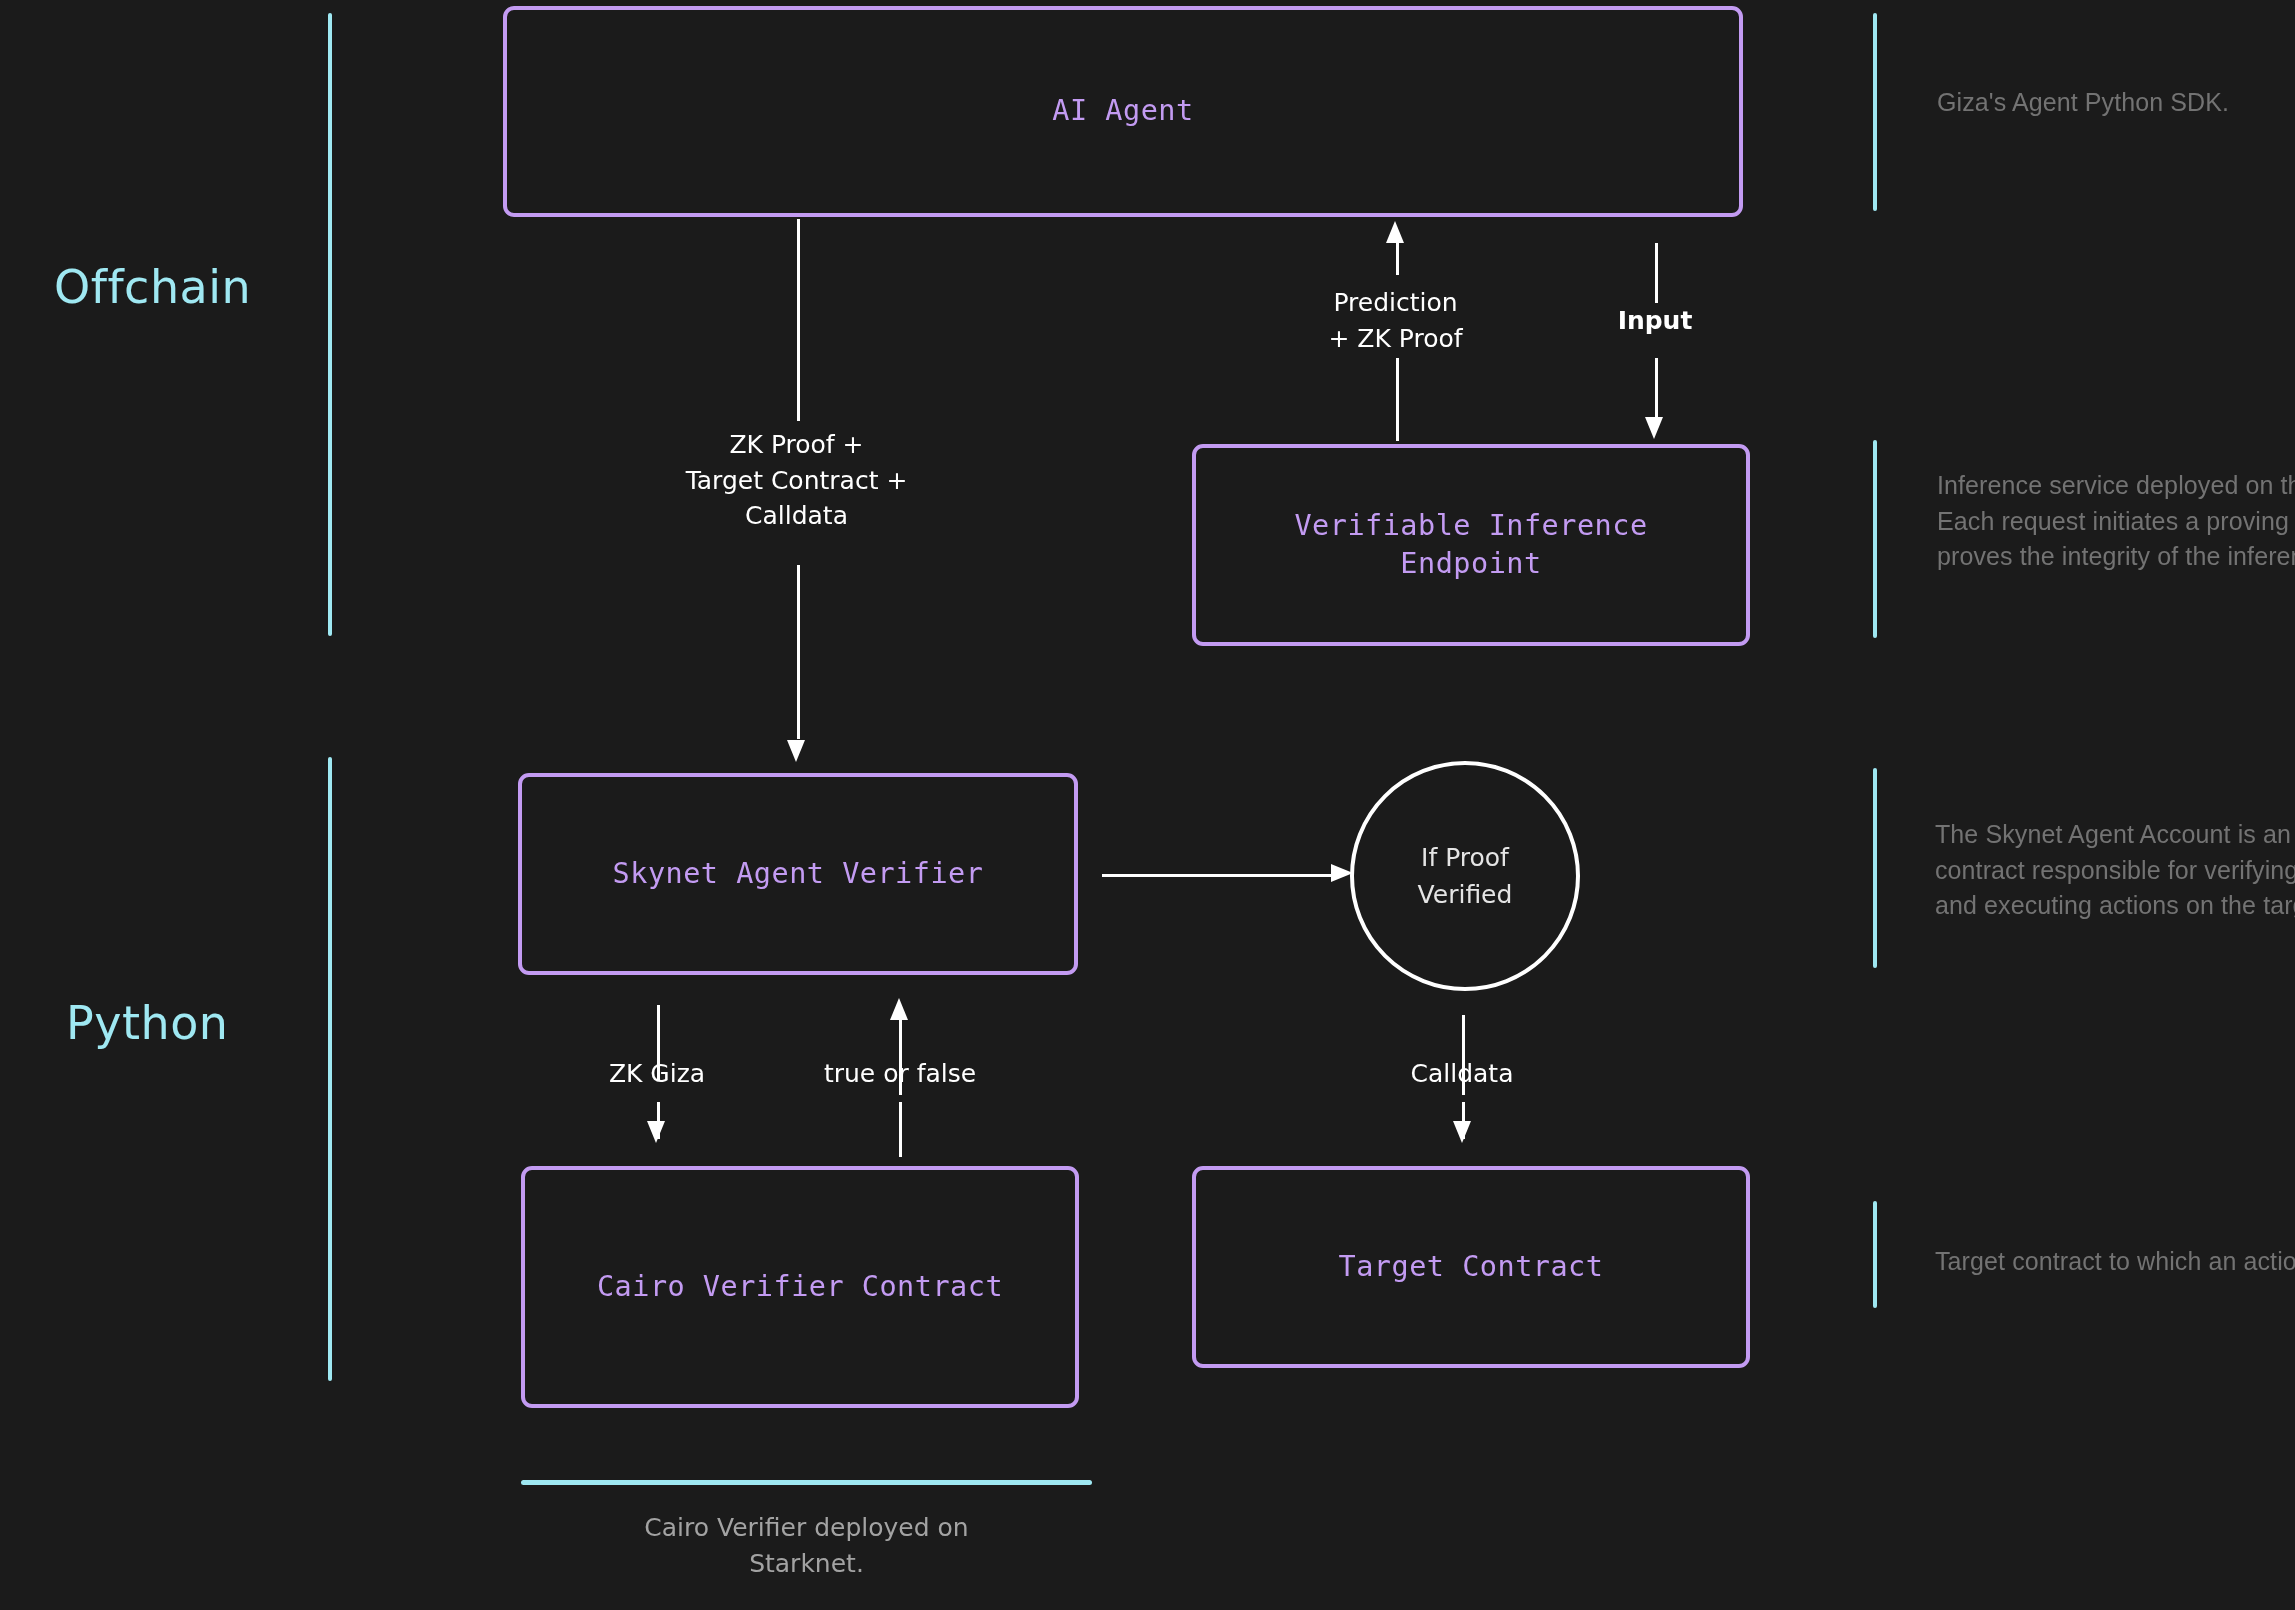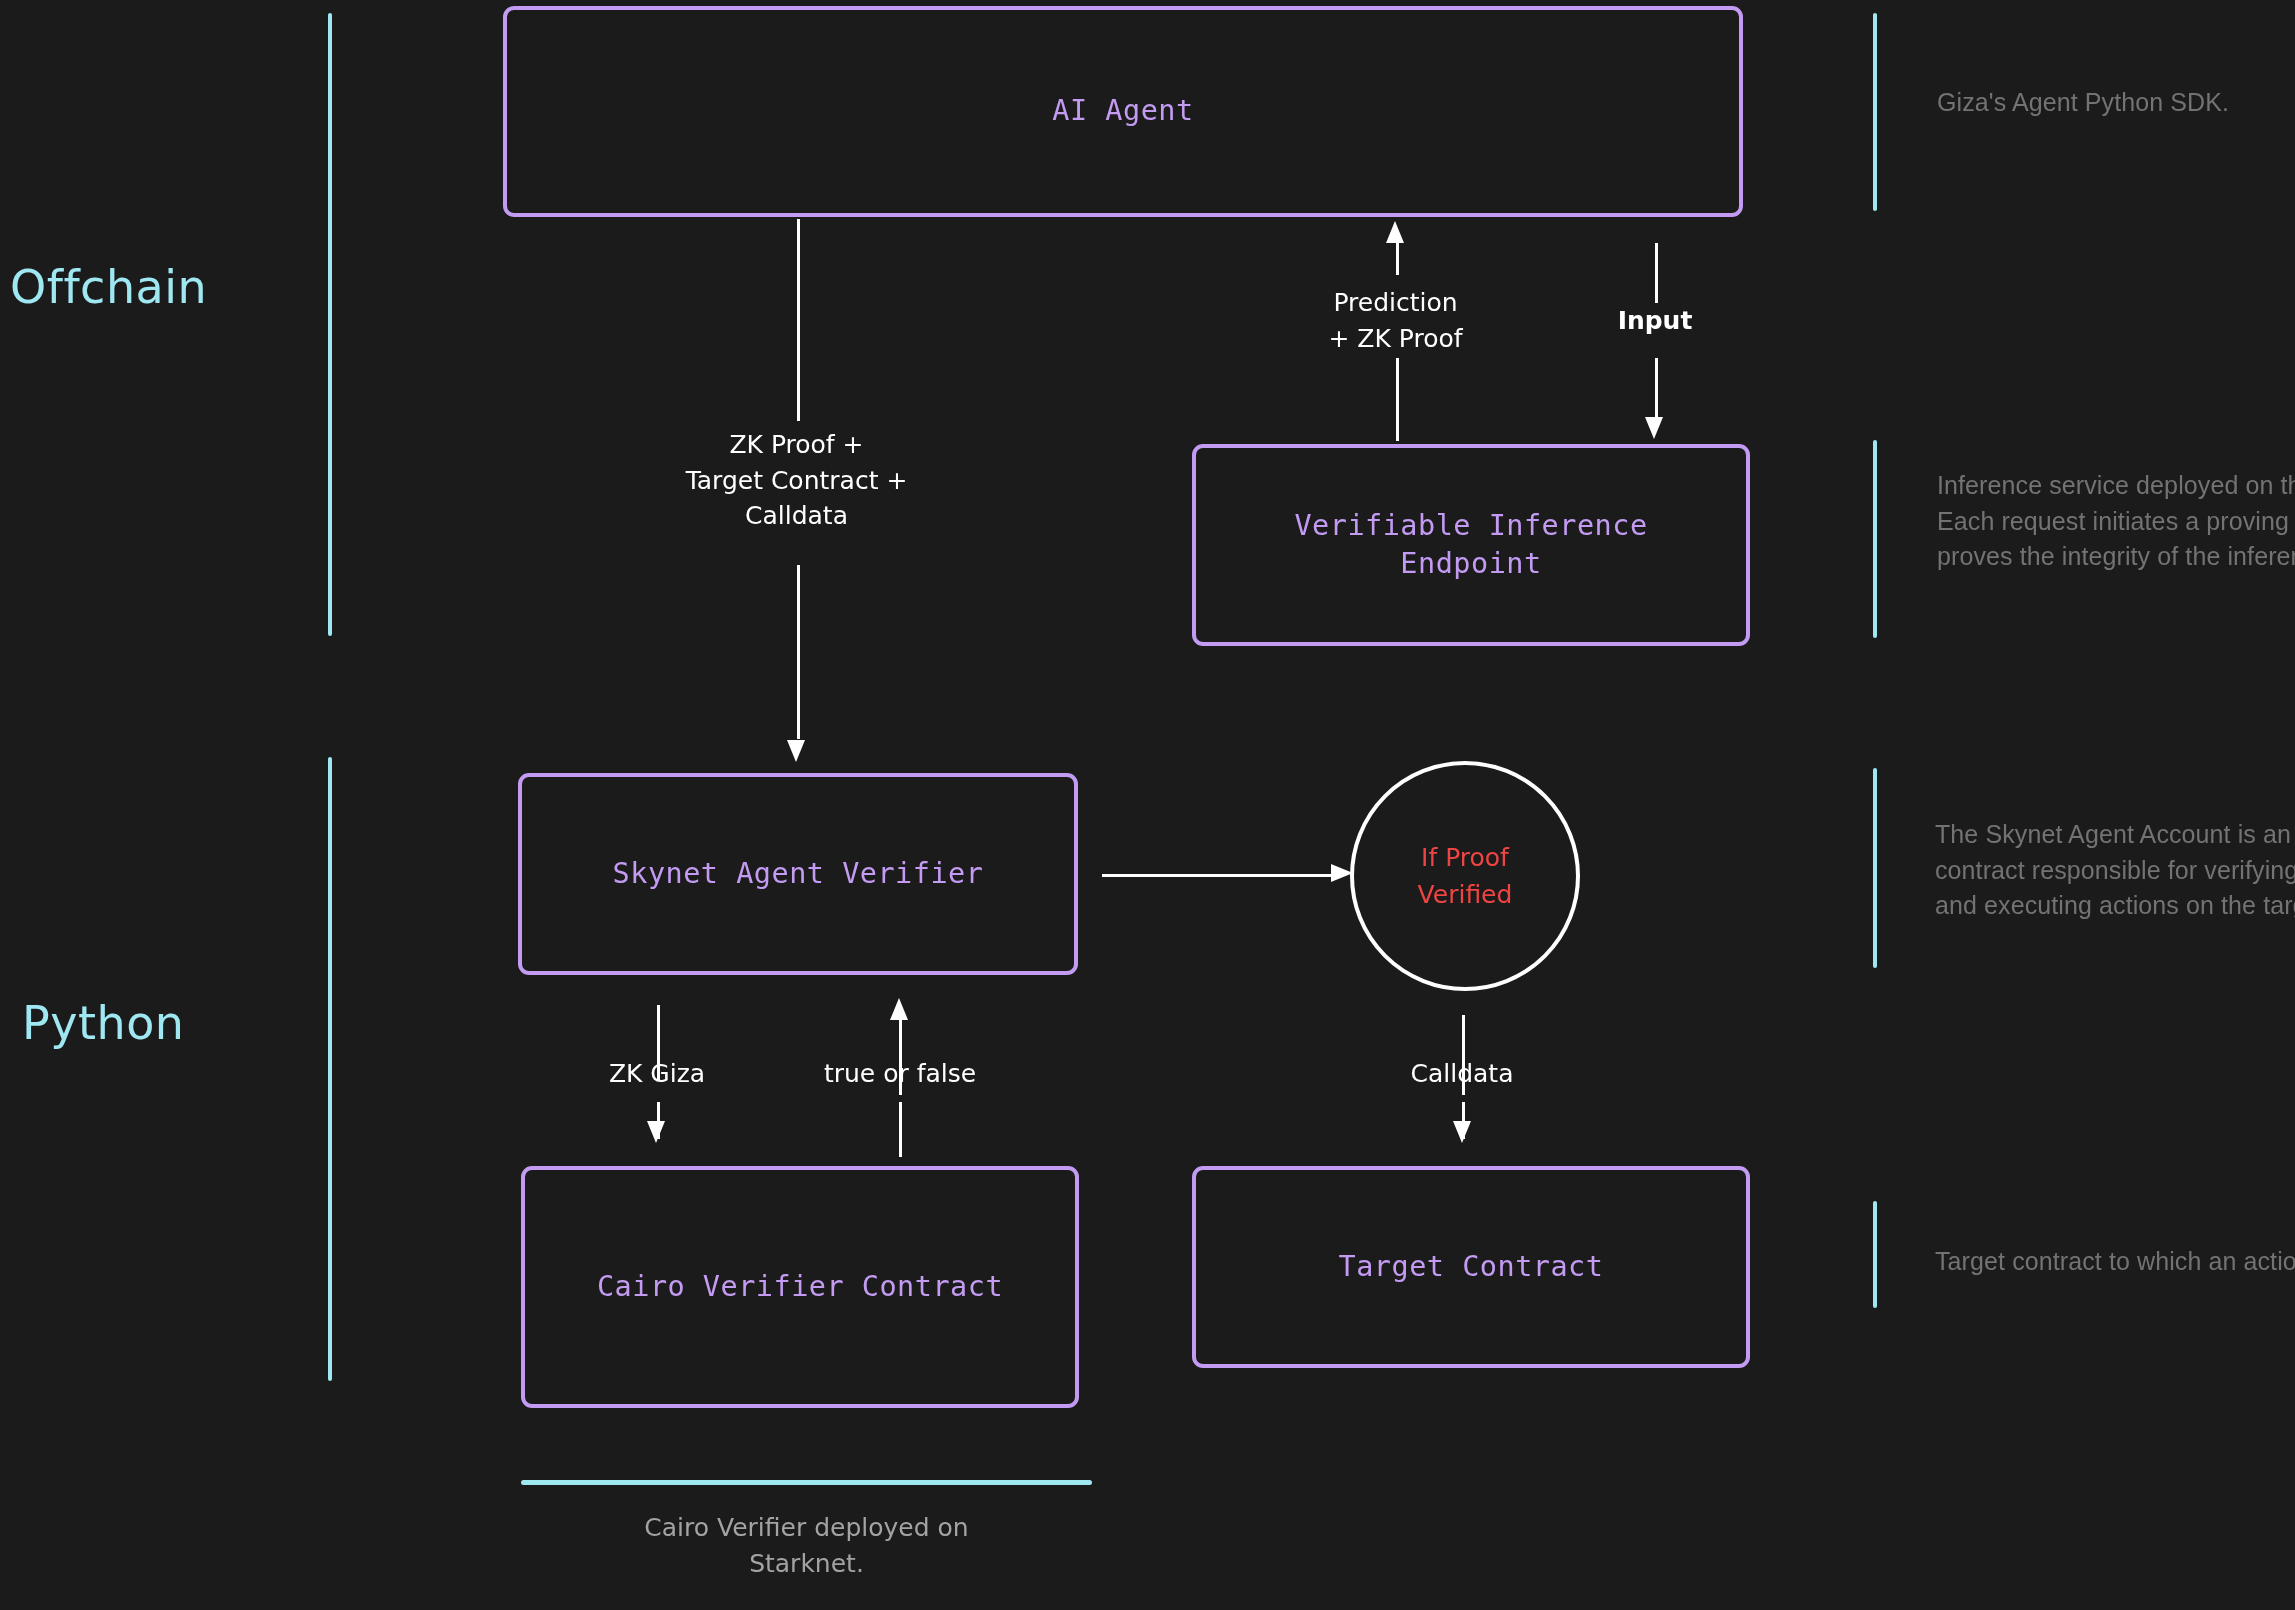--- a/index.html
+++ b/index.html
@@ -28,20 +28,21 @@
 
   
   .section-label {
     color: #9fe8f2;
     font-family: "DejaVu Sans", sans-serif;
     font-size: 46px;
     font-weight: 400;
     letter-spacing: 0.5px;
     white-space: nowrap;
     line-height: 1;
+    margin-left: 44px;
   }
   #label-offchain { left: 10px;  top: 264px; }
   #label-onchain  { left: 22px;  top: 1000px; }
 
   
   .v-divider {
     width: 4.1px;
     background: #9fe8f2;
     border-radius: 2.8px;
   }
@@ -133,21 +134,21 @@
     box-sizing: border-box;
     border: 4.1px solid #ffffff;
     border-radius: 50%;
     background: #1b1b1b;
     display: flex;
     align-items: center;
     justify-content: center;
     text-align: center;
   }
   #circle-if-proof .circle-label {
-    color: #ef4444;
+    color: #e5e5e5;
     font-family: "DejaVu Sans", sans-serif;
     font-size: 25px;
     line-height: 1.5;
     white-space: pre-line;
   }
 
   
   .conn-line {
     background: #ffffff;
   }

